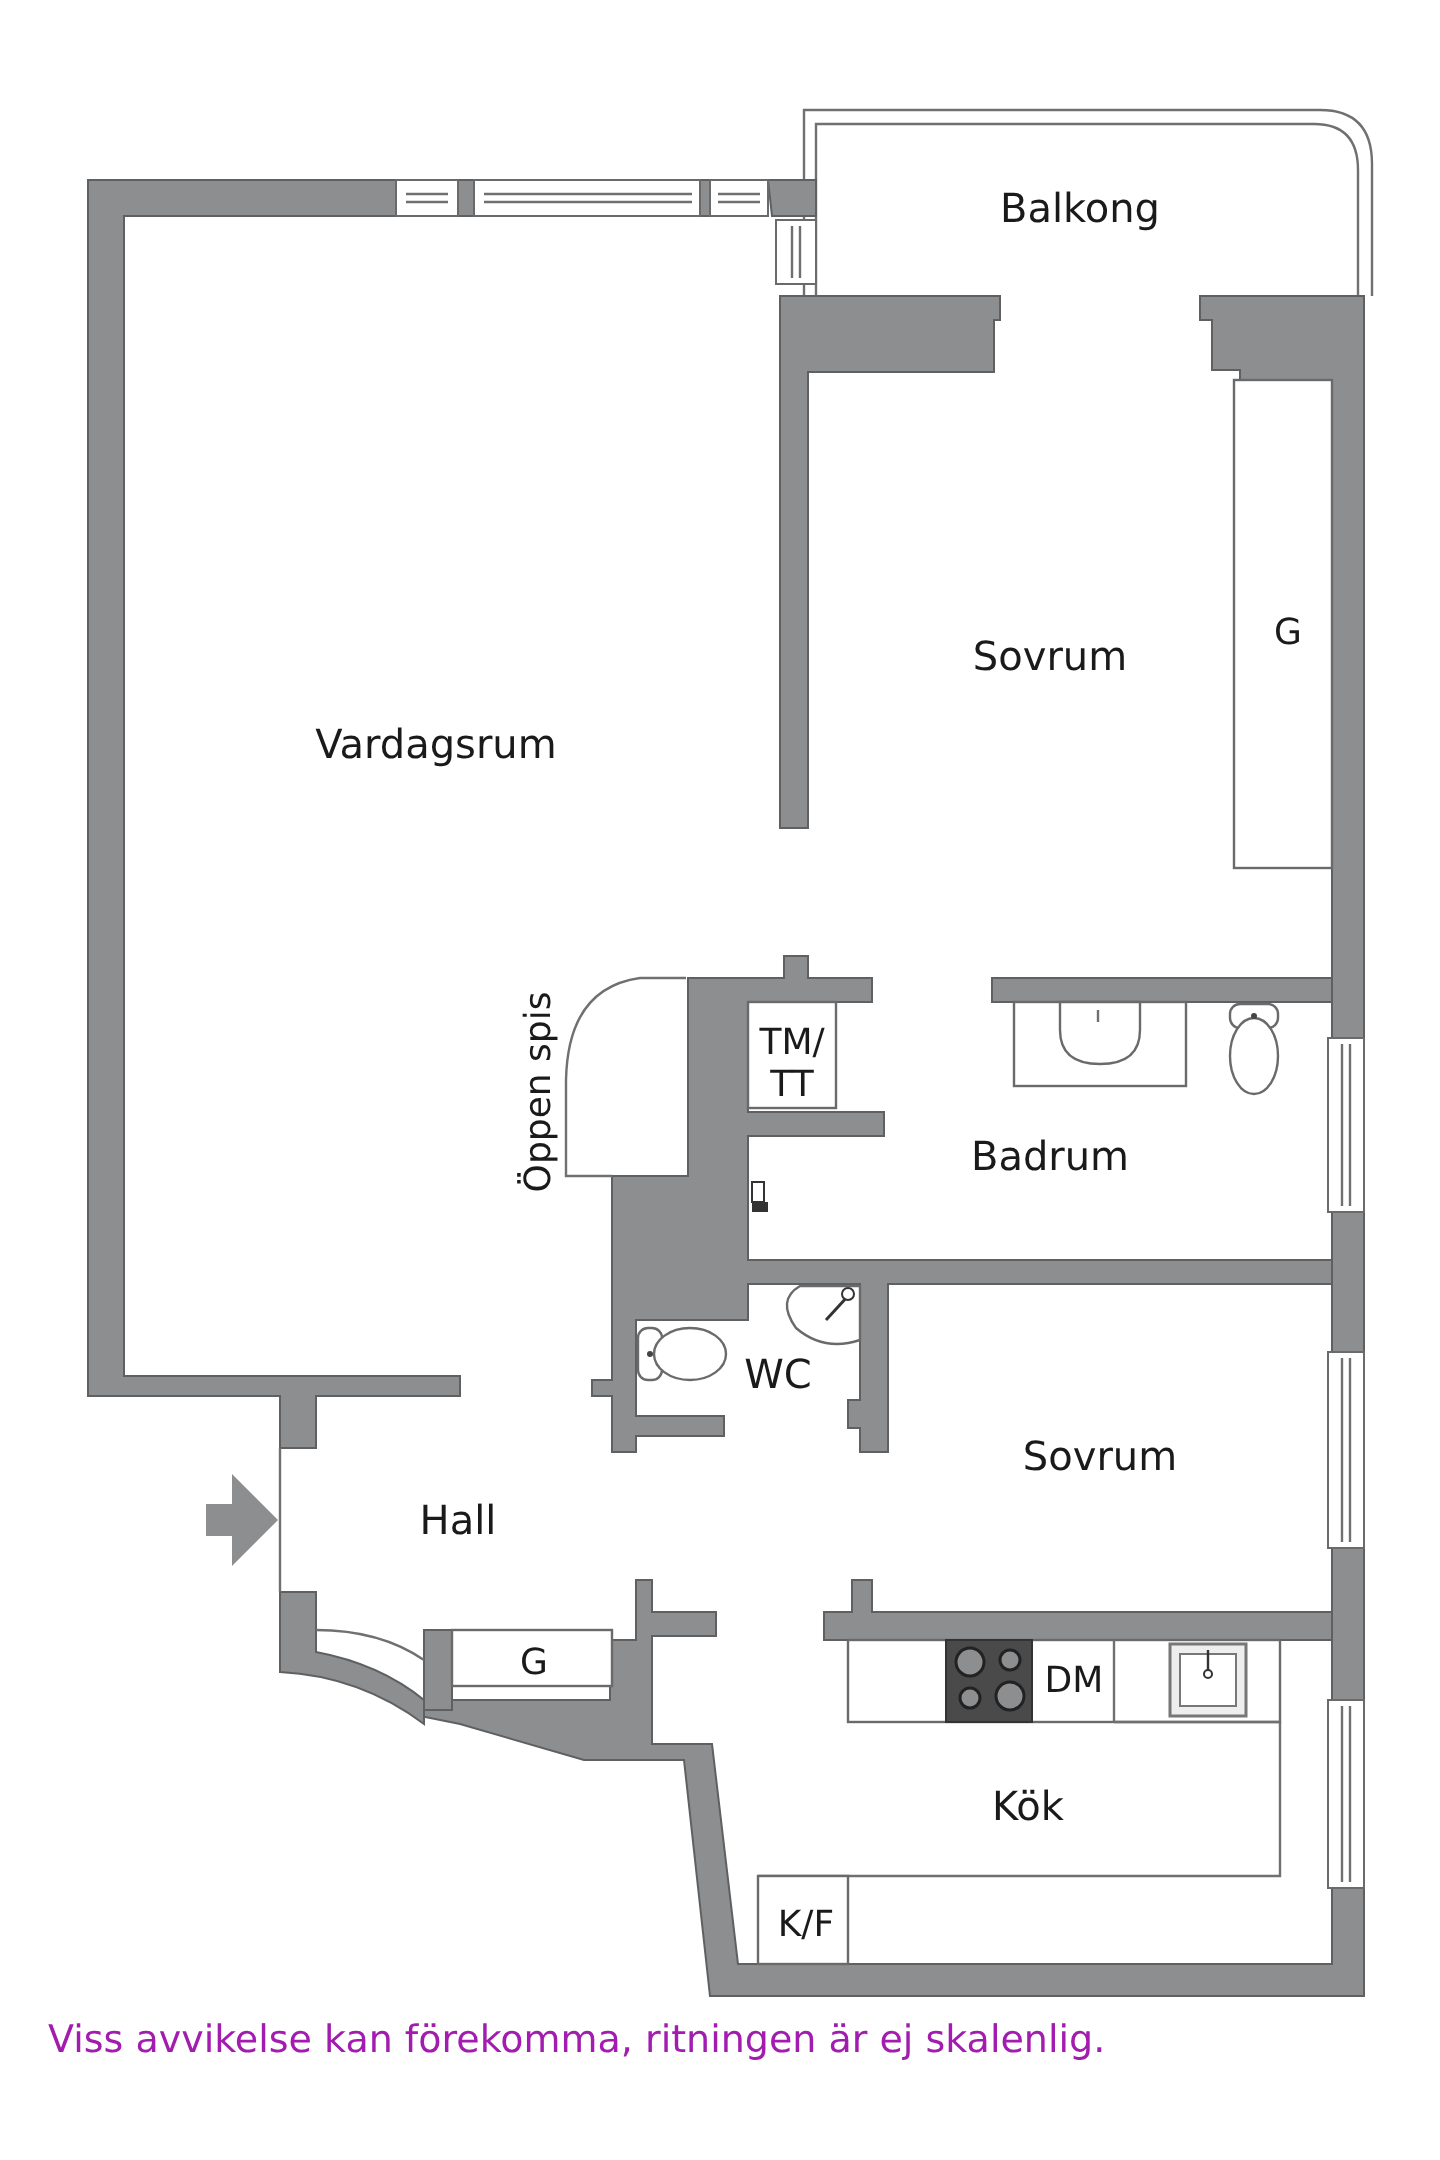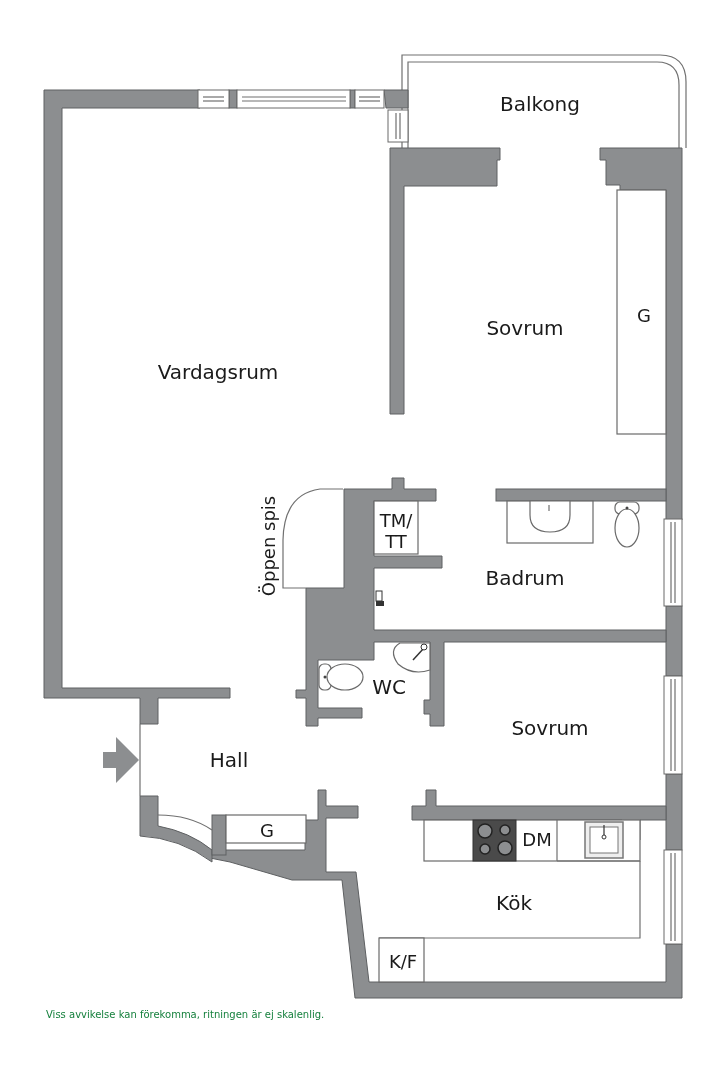--- a/index.html
+++ b/index.html
@@ -6,21 +6,21 @@
   body { width:720px; height:1080px; position:relative; overflow:hidden;
          font-family:"DejaVu Sans", "Liberation Sans", sans-serif; }
   #plan { position:absolute; left:0; top:0; width:720px; height:1080px; }
   .wall { fill:#8c8e90; stroke:#5e6062; stroke-width:1; }
   .thin { fill:none; stroke:#707070; stroke-width:1.2; }
   .fix { fill:#ffffff; stroke:#6a6a6a; stroke-width:1.2; }
   .win { fill:#ffffff; stroke:#6a6a6a; stroke-width:1; }
   .lbl { font-family:"DejaVu Sans", "Liberation Sans", sans-serif; fill:#1a1a1a; }
   .room { font-size:20px; }
   .small { font-size:18px; }
-  #disclaimer { position:absolute; left:46px; top:1009px; font-size:10px; color:#15803d;
+  #disclaimer { position:absolute; left:24px; top:1009px; font-size:19px; color:#a21caf;
                 font-family:"DejaVu Sans", "Liberation Sans", sans-serif; }
 </style>
 </head>
 <body>
 
 <svg id="plan" viewBox="0 0 720 1080" xmlns="http://www.w3.org/2000/svg">
 
   <g>
     <path class="thin" d="M402 148 L402 55 L660 55 Q686 55 686 82 L686 148"></path>
     <path class="thin" d="M408 148 L408 62 L657 62 Q679 62 679 85 L679 148"></path>

